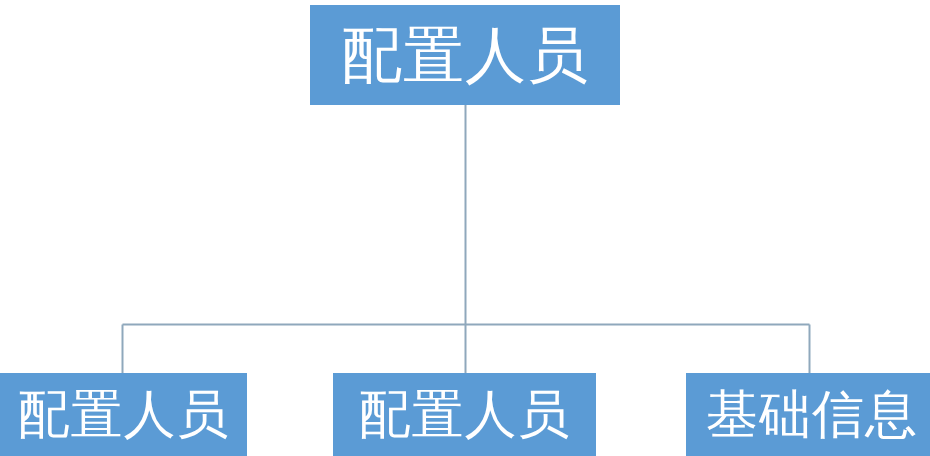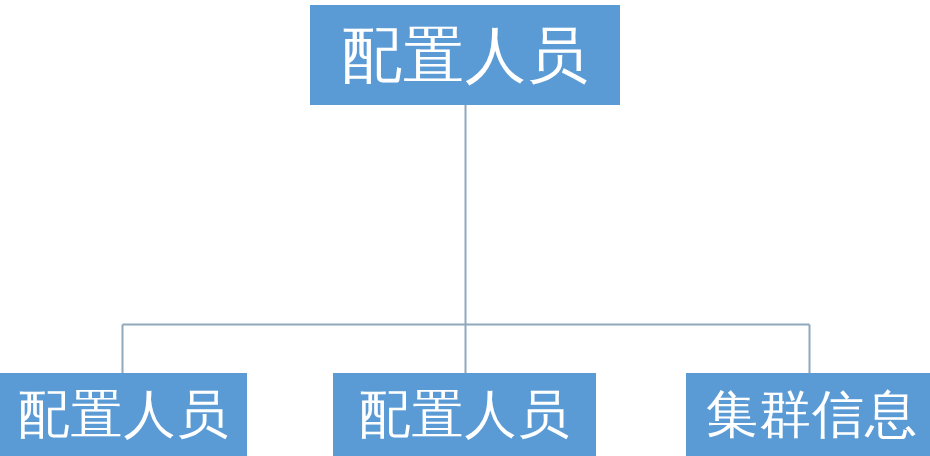--- a/index.html
+++ b/index.html
@@ -106,16 +106,16 @@
 
   <div class="node" id="node-child-0">
     <span class="node-label">配置人员</span>
   </div>
 
   <div class="node" id="node-child-1">
     <span class="node-label">配置人员</span>
   </div>
 
   <div class="node" id="node-child-2">
-    <span class="node-label">集群信息</span>
+    <span class="node-label">基础信息</span>
   </div>
 
 </div>
 
 </body></html>

